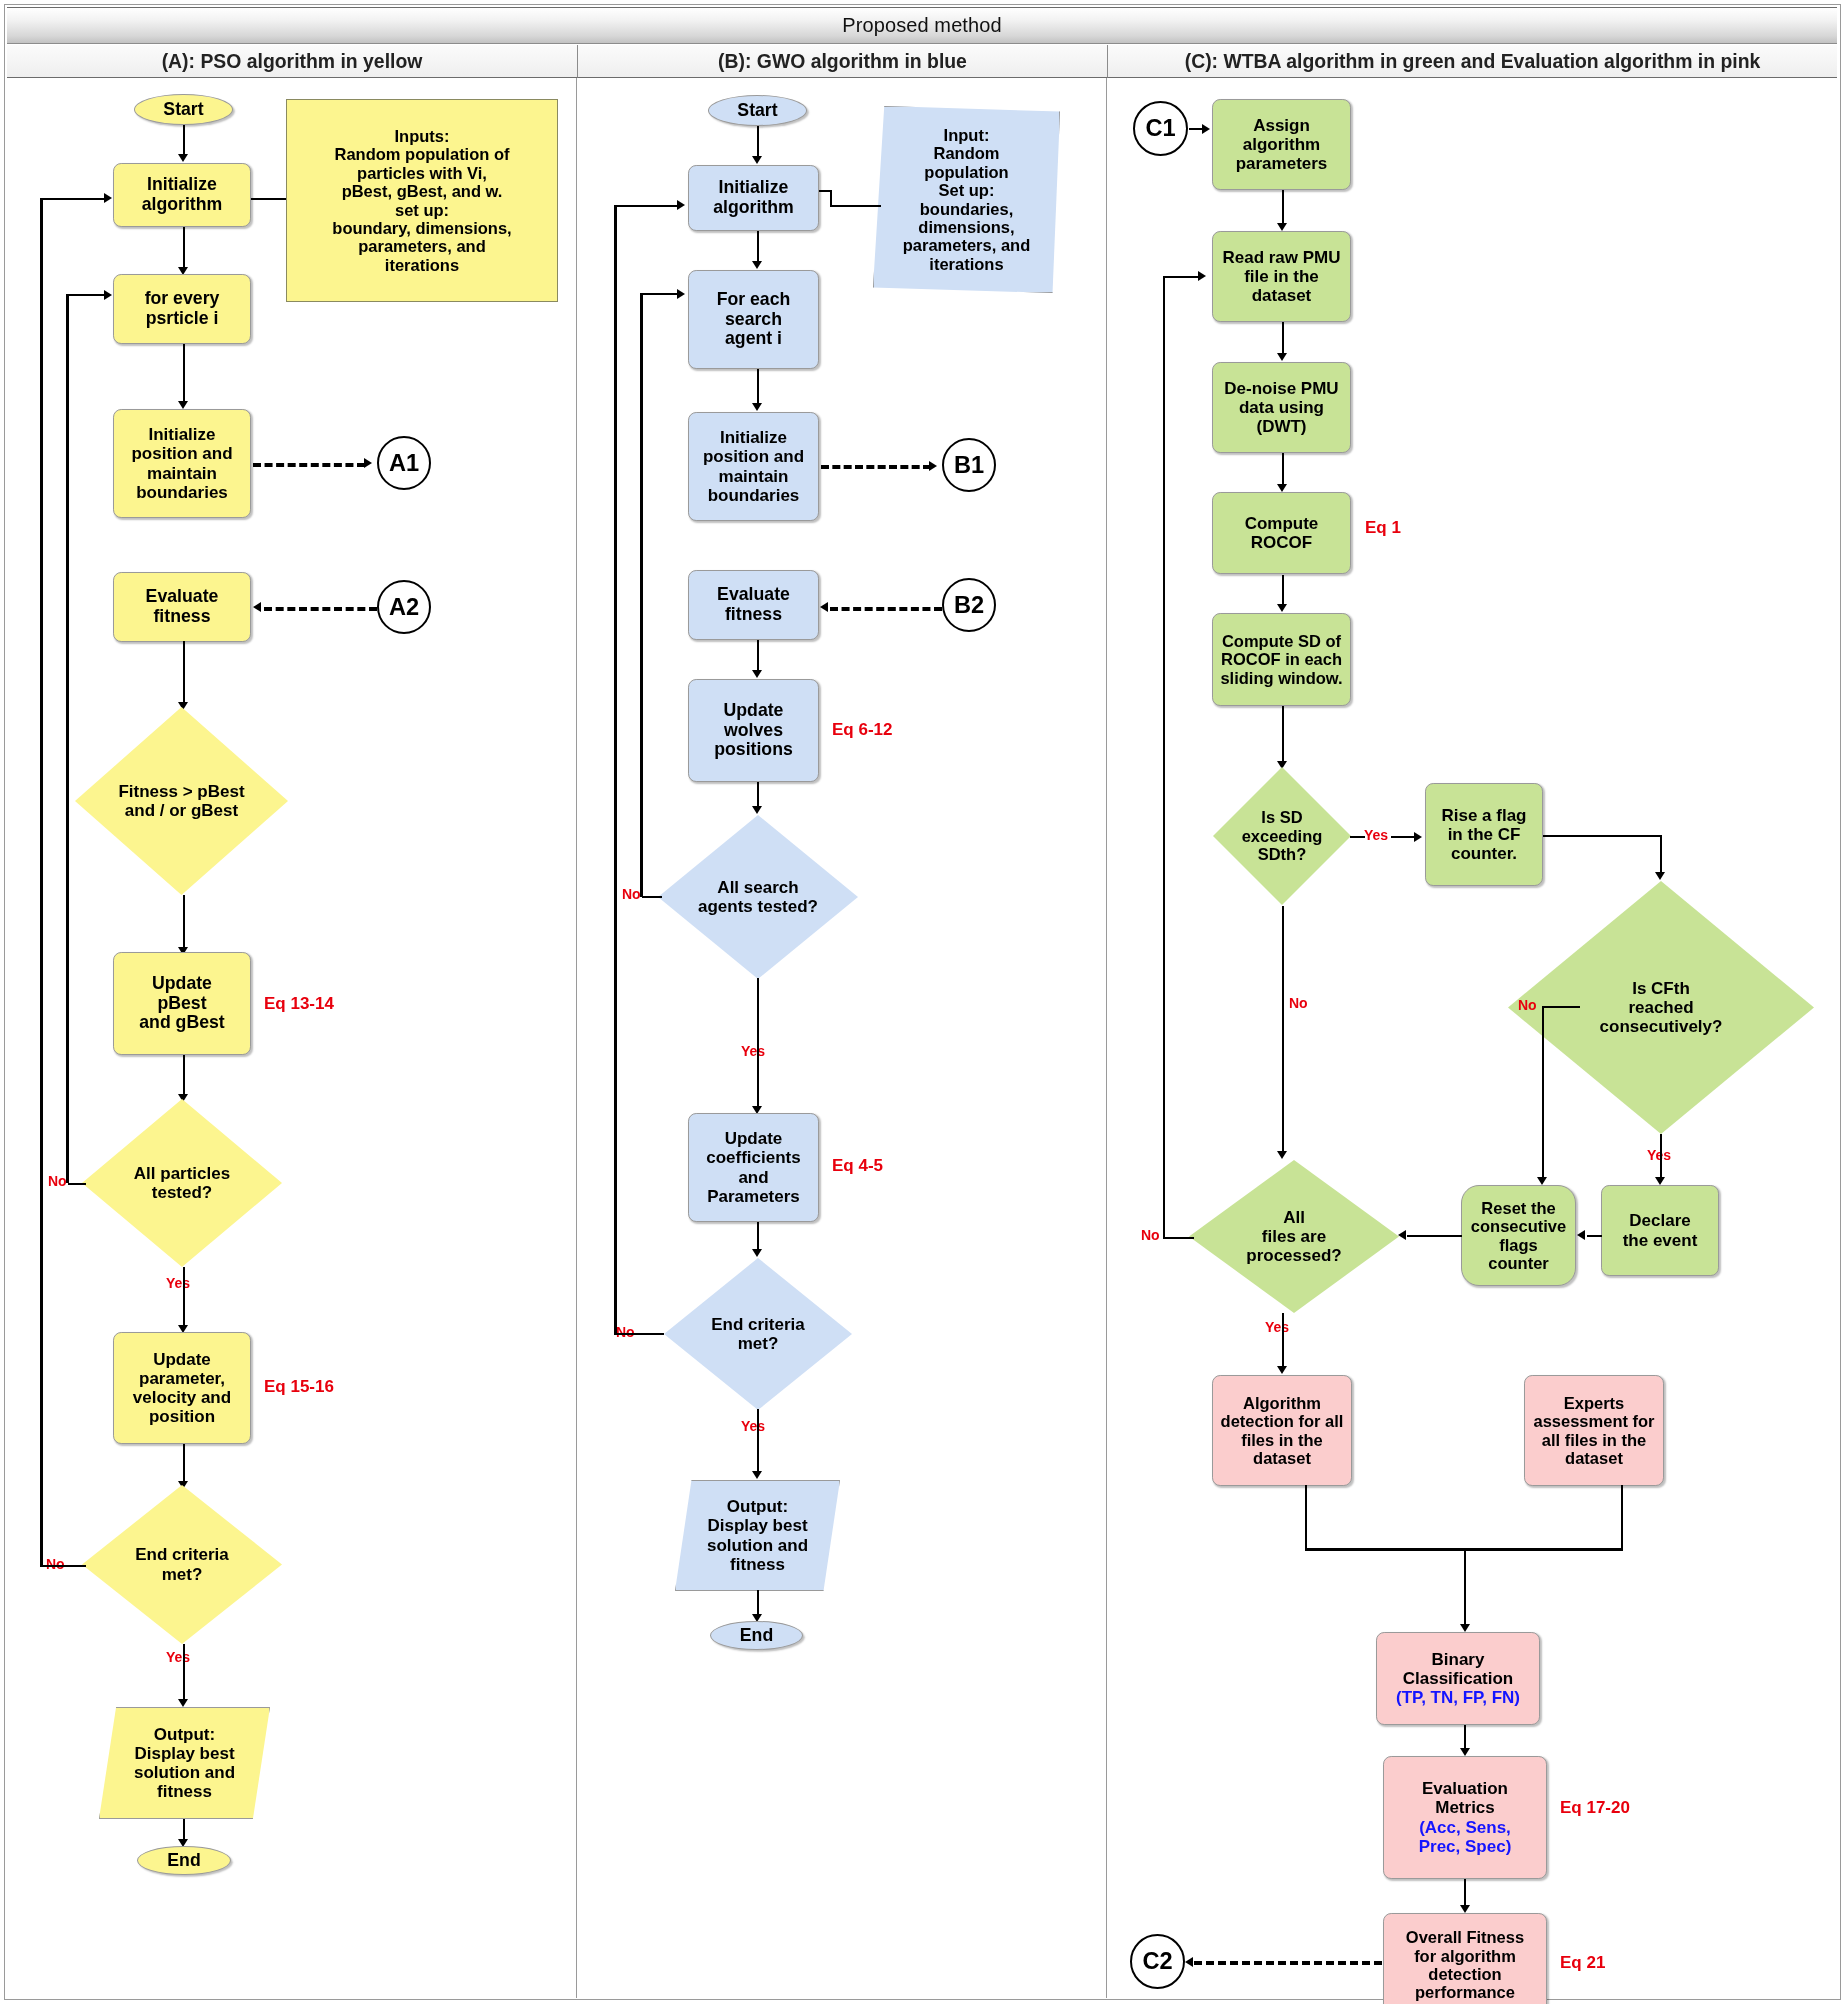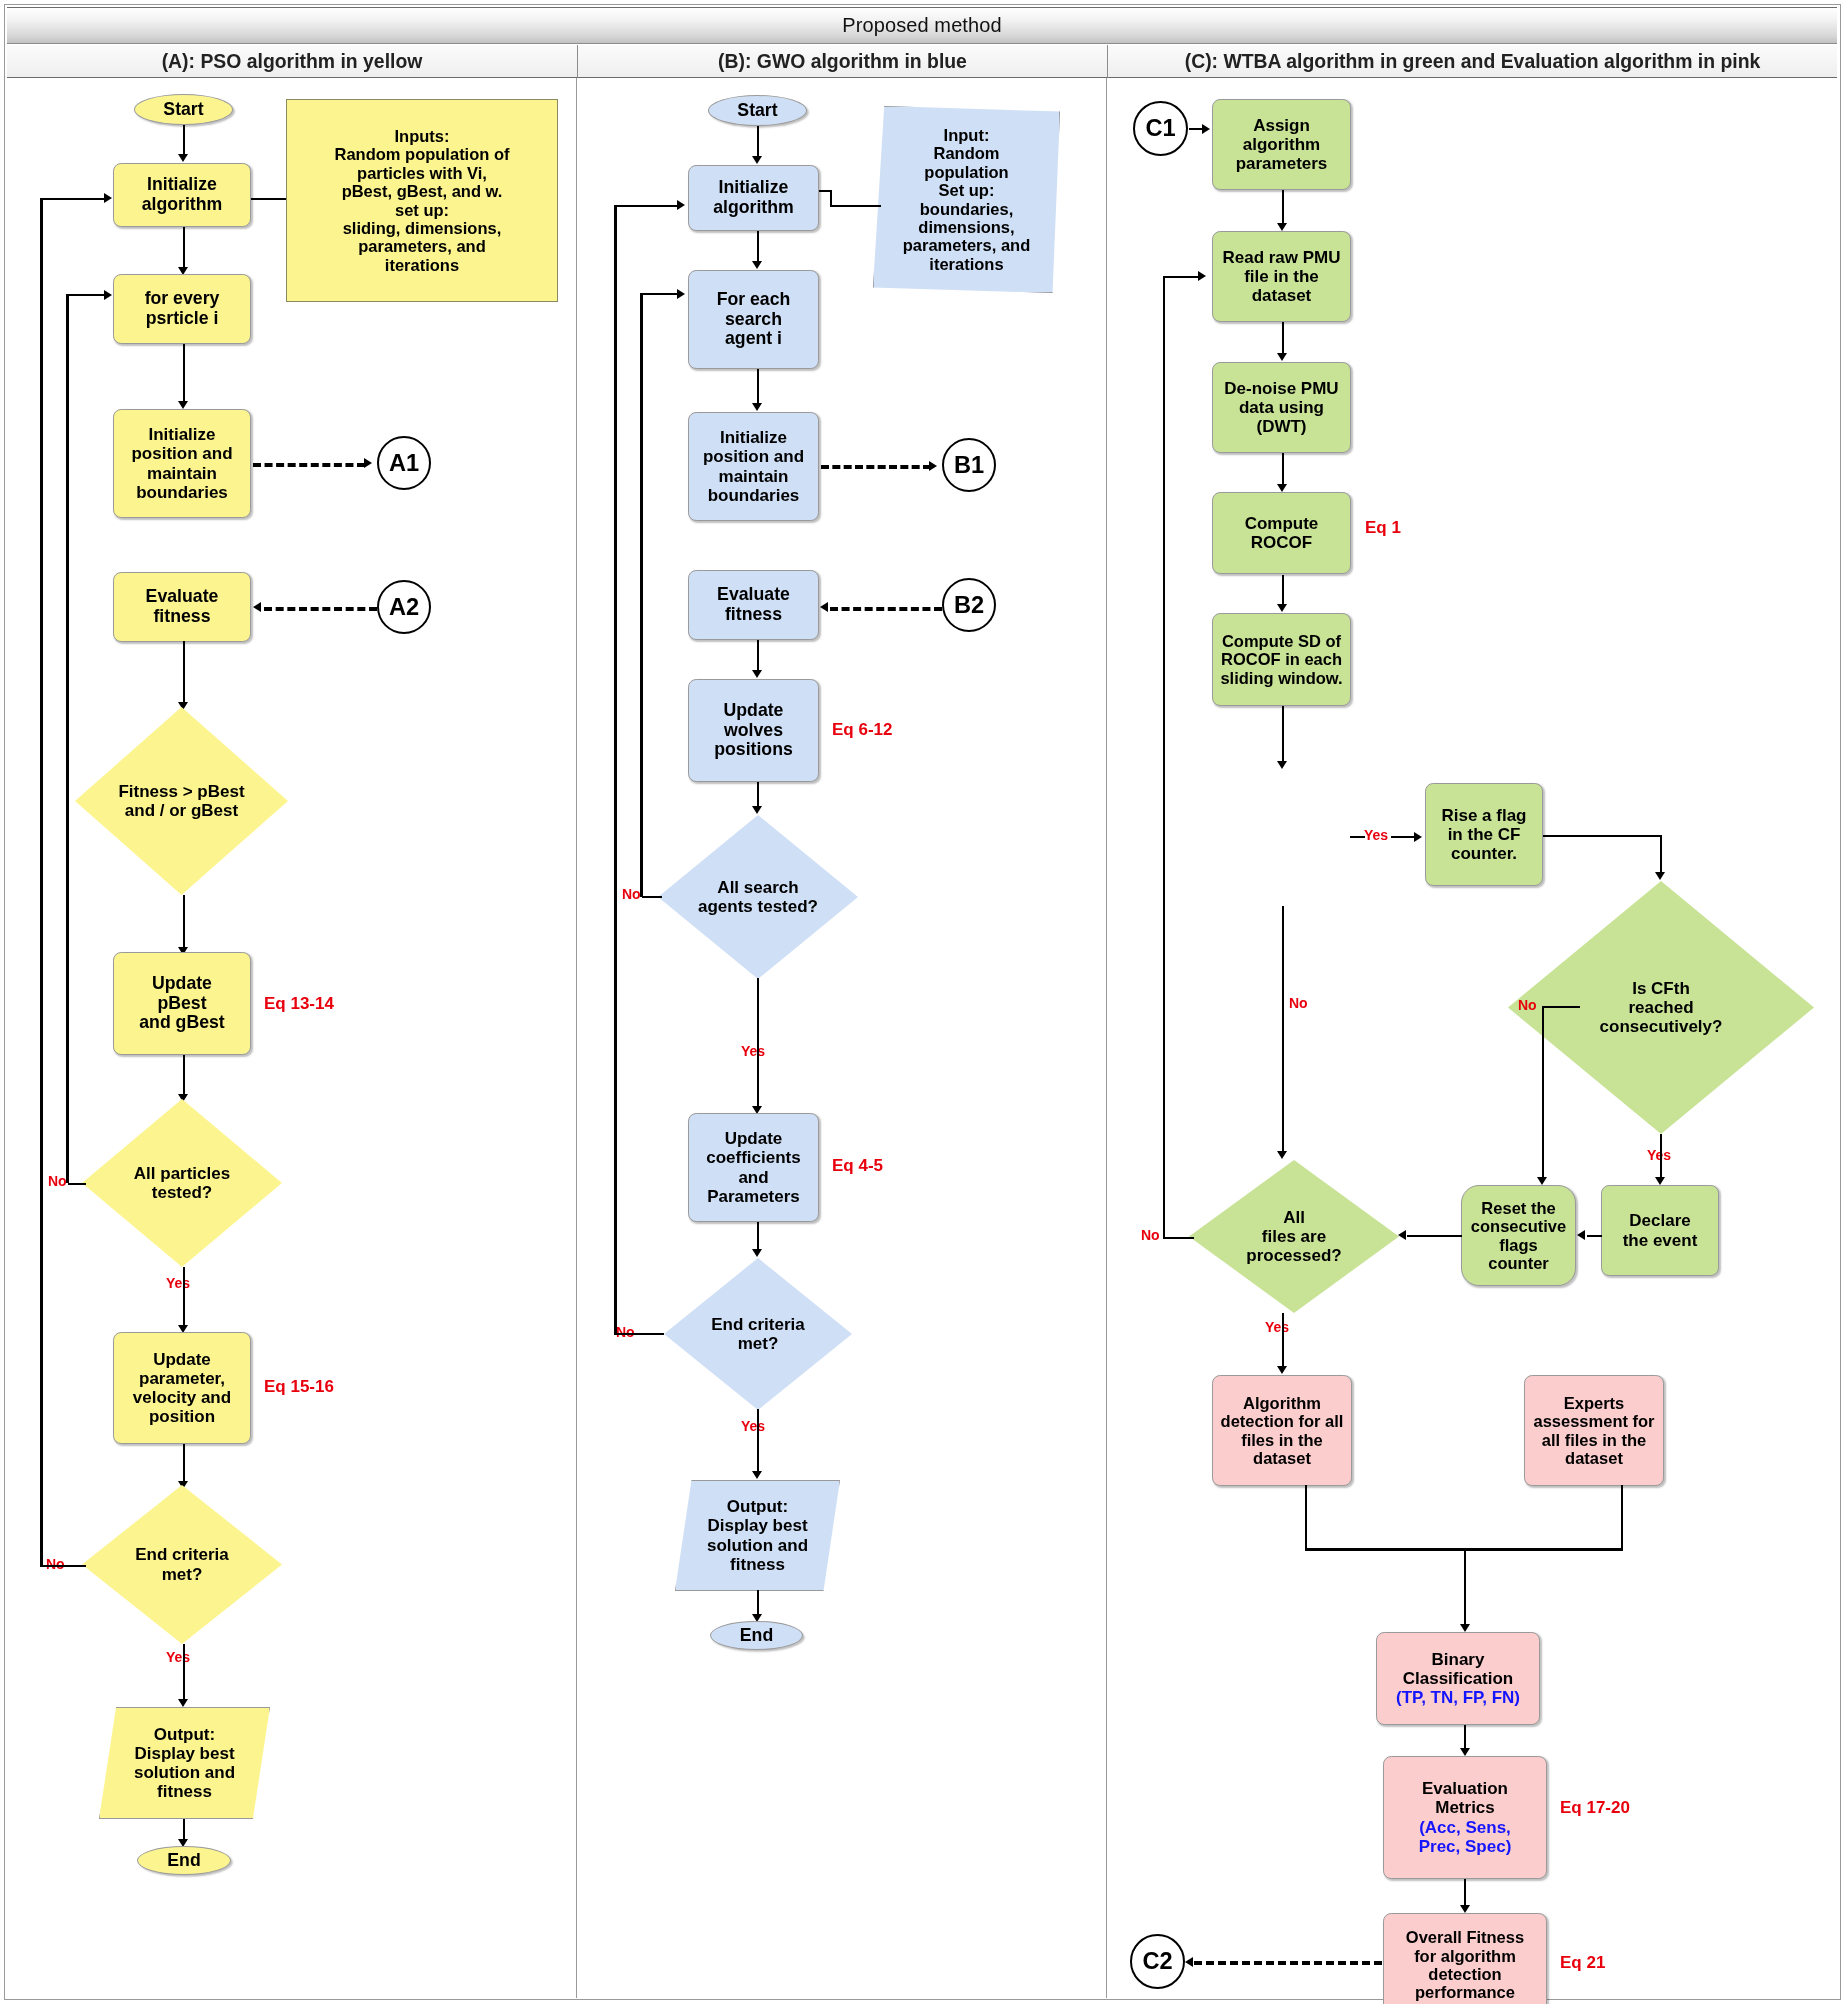--- a/index.html
+++ b/index.html
@@ -93,21 +93,21 @@
   </div>
   <div class="ln lnv" style="left:183px;top:125px;height:33px;"></div>
   <div class="arw down" style="left:178px;top:154px;"></div>
 
   <div class="node note yel" style="left:286px;top:99px;width:272px;height:203px;font-size:16.5px;flex-direction:column;padding:3.5px;">
     <span>Inputs:</span>
     <span>Random population of</span>
     <span>particles with Vi,</span>
     <span>pBest, gBest, and w.</span>
     <span>set up:</span>
-    <span>sliding, dimensions,</span>
+    <span>boundary, dimensions,</span>
     <span>parameters, and</span>
     <span>iterations</span>
   </div>
 
   <div class="ln lnh" style="left:236px;top:198px;width:50px;"></div>
   <div class="ln lnv" style="left:236px;top:183px;height:17px;"></div>
   <div class="ln lnh" style="left:219px;top:183px;width:17.7px;"></div>
   <div class="arw left" style="left:212px;top:178px;"></div>
 
   <div class="node rrect yel" style="left:113px;top:163px;width:138px;height:64px;font-size:17.7px;flex-direction:column;">
@@ -382,20 +382,24 @@
   <div class="arw down" style="left:1277px;top:604px;"></div>
 
   <div class="node rrect grn" style="left:1212px;top:613px;width:139px;height:93px;font-size:16.5px;flex-direction:column;">
     <span>Compute SD of</span>
       <span>ROCOF in each</span>
       <span>sliding window.</span>
   </div>
   <div class="ln lnv" style="left:1282px;top:706px;height:59px;"></div>
   <div class="arw down" style="left:1277px;top:761px;"></div>
 
+  <div class="node diamond" style="left:1213px;top:767px;width:138px;height:138px;font-size:16.5px;">
+    <div class="dshape grn"></div>
+    <div class="dtxt">Is SD<br>exceeding<br>SDth?</div>
+  </div>
   <div class="lbl" style="left:1364px;top:827px;">Yes</div>
   <div class="ln lnh" style="left:1350px;top:836px;width:15.3px;"></div>
   <div class="ln lnh" style="left:1391px;top:836px;width:26px;"></div>
   <div class="arw right" style="left:1414px;top:832px;"></div>
 
   <div class="node rrect grn" style="left:1425px;top:783px;width:118px;height:103px;font-size:17px;flex-direction:column;">
     <span>Rise a flag</span>
       <span>in the CF</span>
       <span>counter.</span>
   </div>

